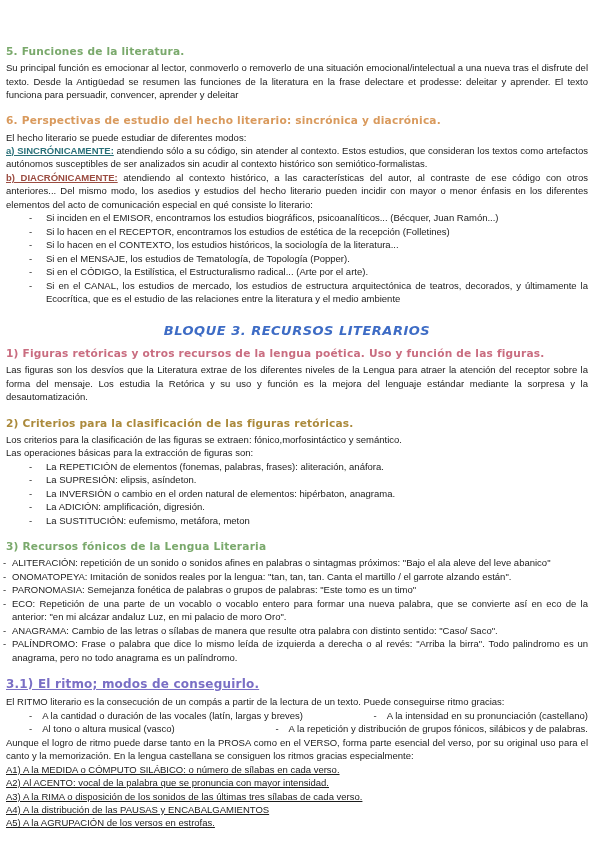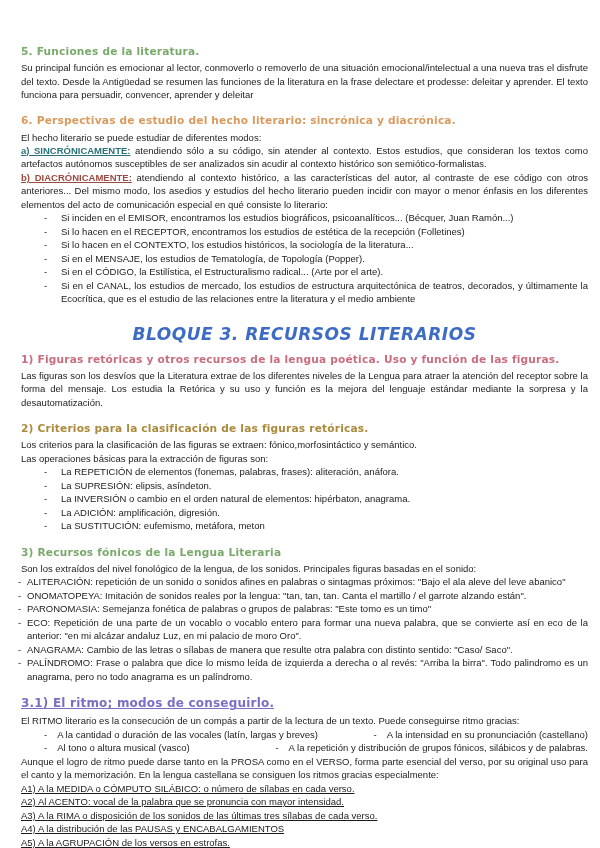--- a/index.html
+++ b/index.html
@@ -1,18 +1,18 @@
 <!DOCTYPE html>
 <html lang="es" style="--heading-green: #7aa96c; --heading-orange: #d99a5d; --heading-pink: #c96d80; --heading-gold: #ab8a3c; --heading-purple: #7a6fc5; --label-teal: #2a7078; --label-maroon: #9a4b40; --block-blue: #3e6cc5; --body-text: #1b1b1b;"><head>
 <meta charset="utf-8">
 <style>
   html,body{margin:0;padding:0;background:#ffffff;}
   .page{
     width:600px;height:848px;box-sizing:border-box;
-    padding:44px 12px 0 21px;
+    padding:44px 12px 0 6px;
     background:#fff;overflow:hidden;
     font-family:"Liberation Sans",sans-serif;
     font-size:9.5px;line-height:1.42;color:#1b1b1b;
   }
   section{margin:0 0 12px 0;}
   .hd{
     font-family:"DejaVu Sans",sans-serif;
     font-size:10.6px;font-weight:700;letter-spacing:.2px;
     margin:0 0 2px 0;
   }
@@ -28,21 +28,21 @@
   ul{list-style:none;margin:0;padding:0;}
   .blist li{display:flex;}
   .blist .mk{flex:none;width:17px;margin-left:23px;}
   .blist .tx{flex:1;text-align:justify;}
   .hlist li{display:flex;margin-left:-3px;}
   .hlist .mk{flex:none;width:9px;}
   .hlist .tx{flex:1;text-align:justify;}
   .block-title{
     font-family:"DejaVu Sans",sans-serif;
     font-style:italic;font-weight:700;
-    font-size:17px;letter-spacing:.5px;
+    font-size:13px;letter-spacing:.5px;
     color:var(--block-blue);
     text-align:center;margin:16px 0 6px 0;
   }
   .row2col{display:flex;justify-content:space-between;padding-left:23px;}
   .cell{display:flex;}
   .cell .mk2{flex:none;margin-right:10px;}
   .aline{margin:0;text-decoration:underline;}
 </style>
 </head>
 <body>
@@ -117,21 +117,20 @@
         </li>
       <li>
           <span class="mk">-</span>
           <span class="tx">La SUSTITUCIÓN: eufemismo, metáfora, meton</span>
         </li>
     </ul>
   </section>
 
   <section>
     <h2 class="hd h-green">3) Recursos fónicos de la Lengua Literaria</h2>
-    <p class="body">Son los extraídos del nivel fonológico de la lengua, de los sonidos. Principales figuras basadas en el sonido:</p>
     <ul class="hlist">
       <li>
           <span class="mk">-</span>
           <span class="tx">ALITERACIÓN: repetición de un sonido o sonidos afines en palabras o sintagmas próximos: "Bajo el ala aleve del leve abanico"</span>
         </li>
       <li>
           <span class="mk">-</span>
           <span class="tx">ONOMATOPEYA: Imitación de sonidos reales por la lengua: "tan, tan, tan. Canta el martillo / el garrote alzando están".</span>
         </li>
       <li>

